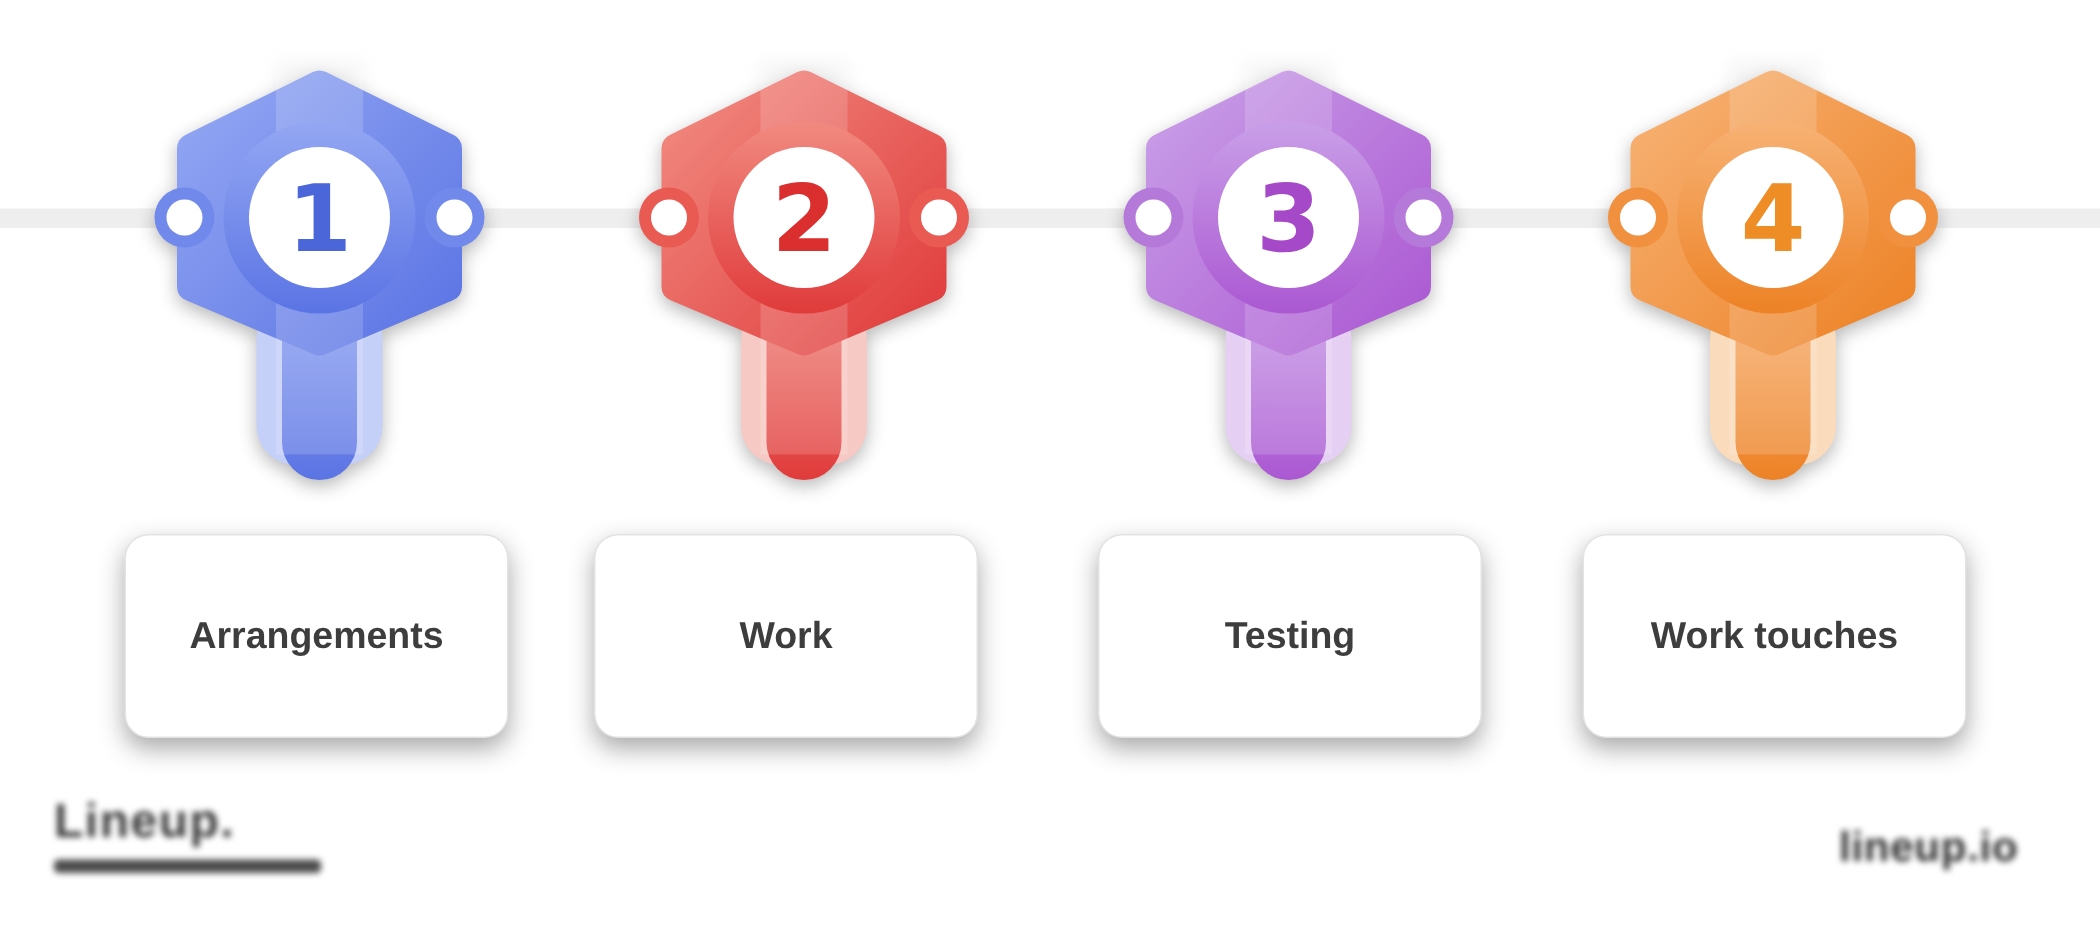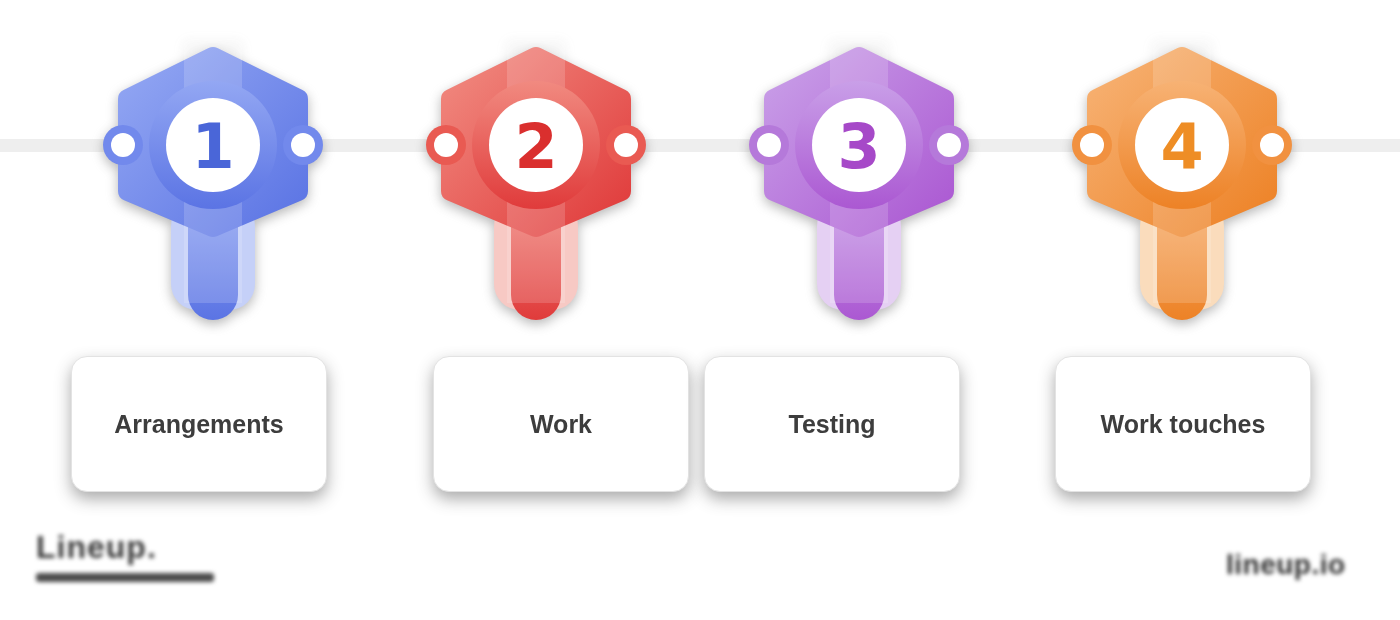--- a/index.html
+++ b/index.html
@@ -156,27 +156,27 @@
     <circle cx="130" cy="130" r="64" fill="url(#st3)"></circle>
     <circle class="bump" cx="40" cy="130" r="20"></circle>
     <circle class="bump" cx="220" cy="130" r="20"></circle>
     <circle cx="40" cy="130" r="12" fill="#ffffff"></circle>
     <circle cx="220" cy="130" r="12" fill="#ffffff"></circle>
     <circle cx="130" cy="130" r="47" fill="#ffffff"></circle>
     <text class="num" x="130" y="131">4</text>
   </svg>
 </div>
 
-<div class="card" style="left:71px">
+<div class="card" style="left:83px">
   <span>Arrangements</span>
 </div>
-<div class="card" style="left:433px">
+<div class="card" style="left:396px">
   <span>Work</span>
 </div>
-<div class="card" style="left:704px">
+<div class="card" style="left:732px">
   <span>Testing</span>
 
 </div>
 <div class="card" style="left:1055px">
   <span>Work touches</span>
 
 </div>
 
 <div class="wm-left">
   <div class="wm-left-title">Lineup.</div>

